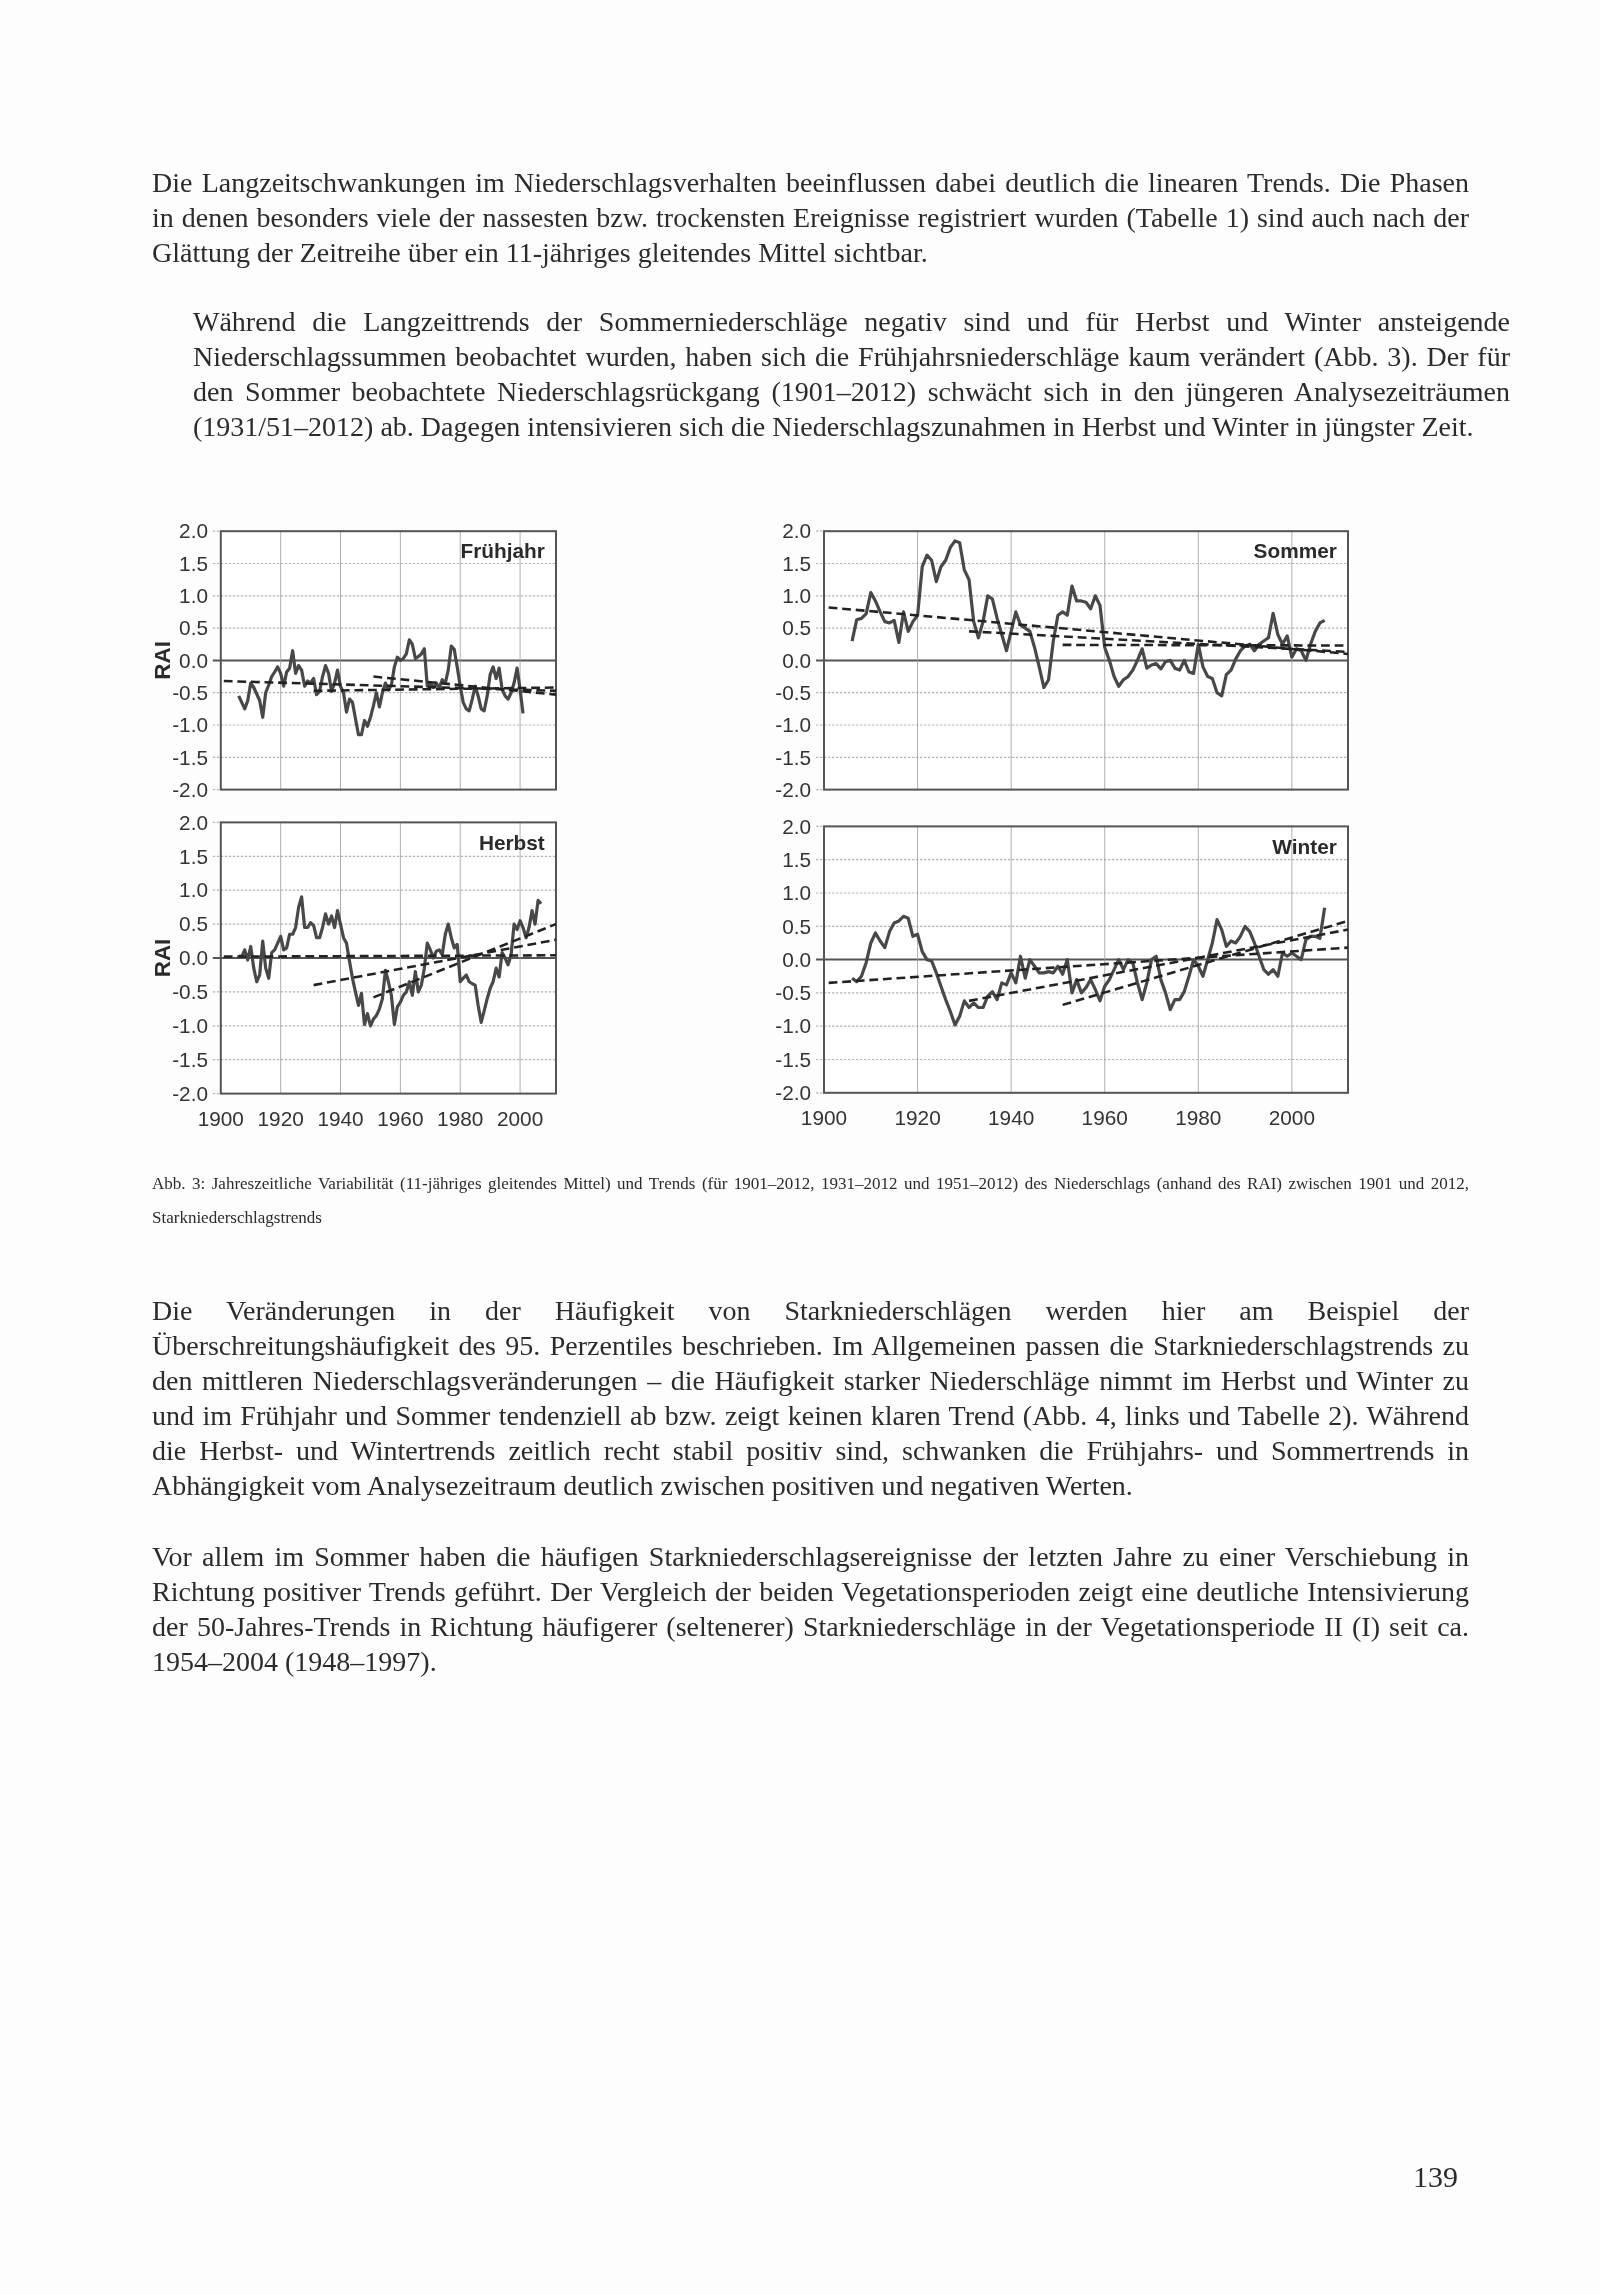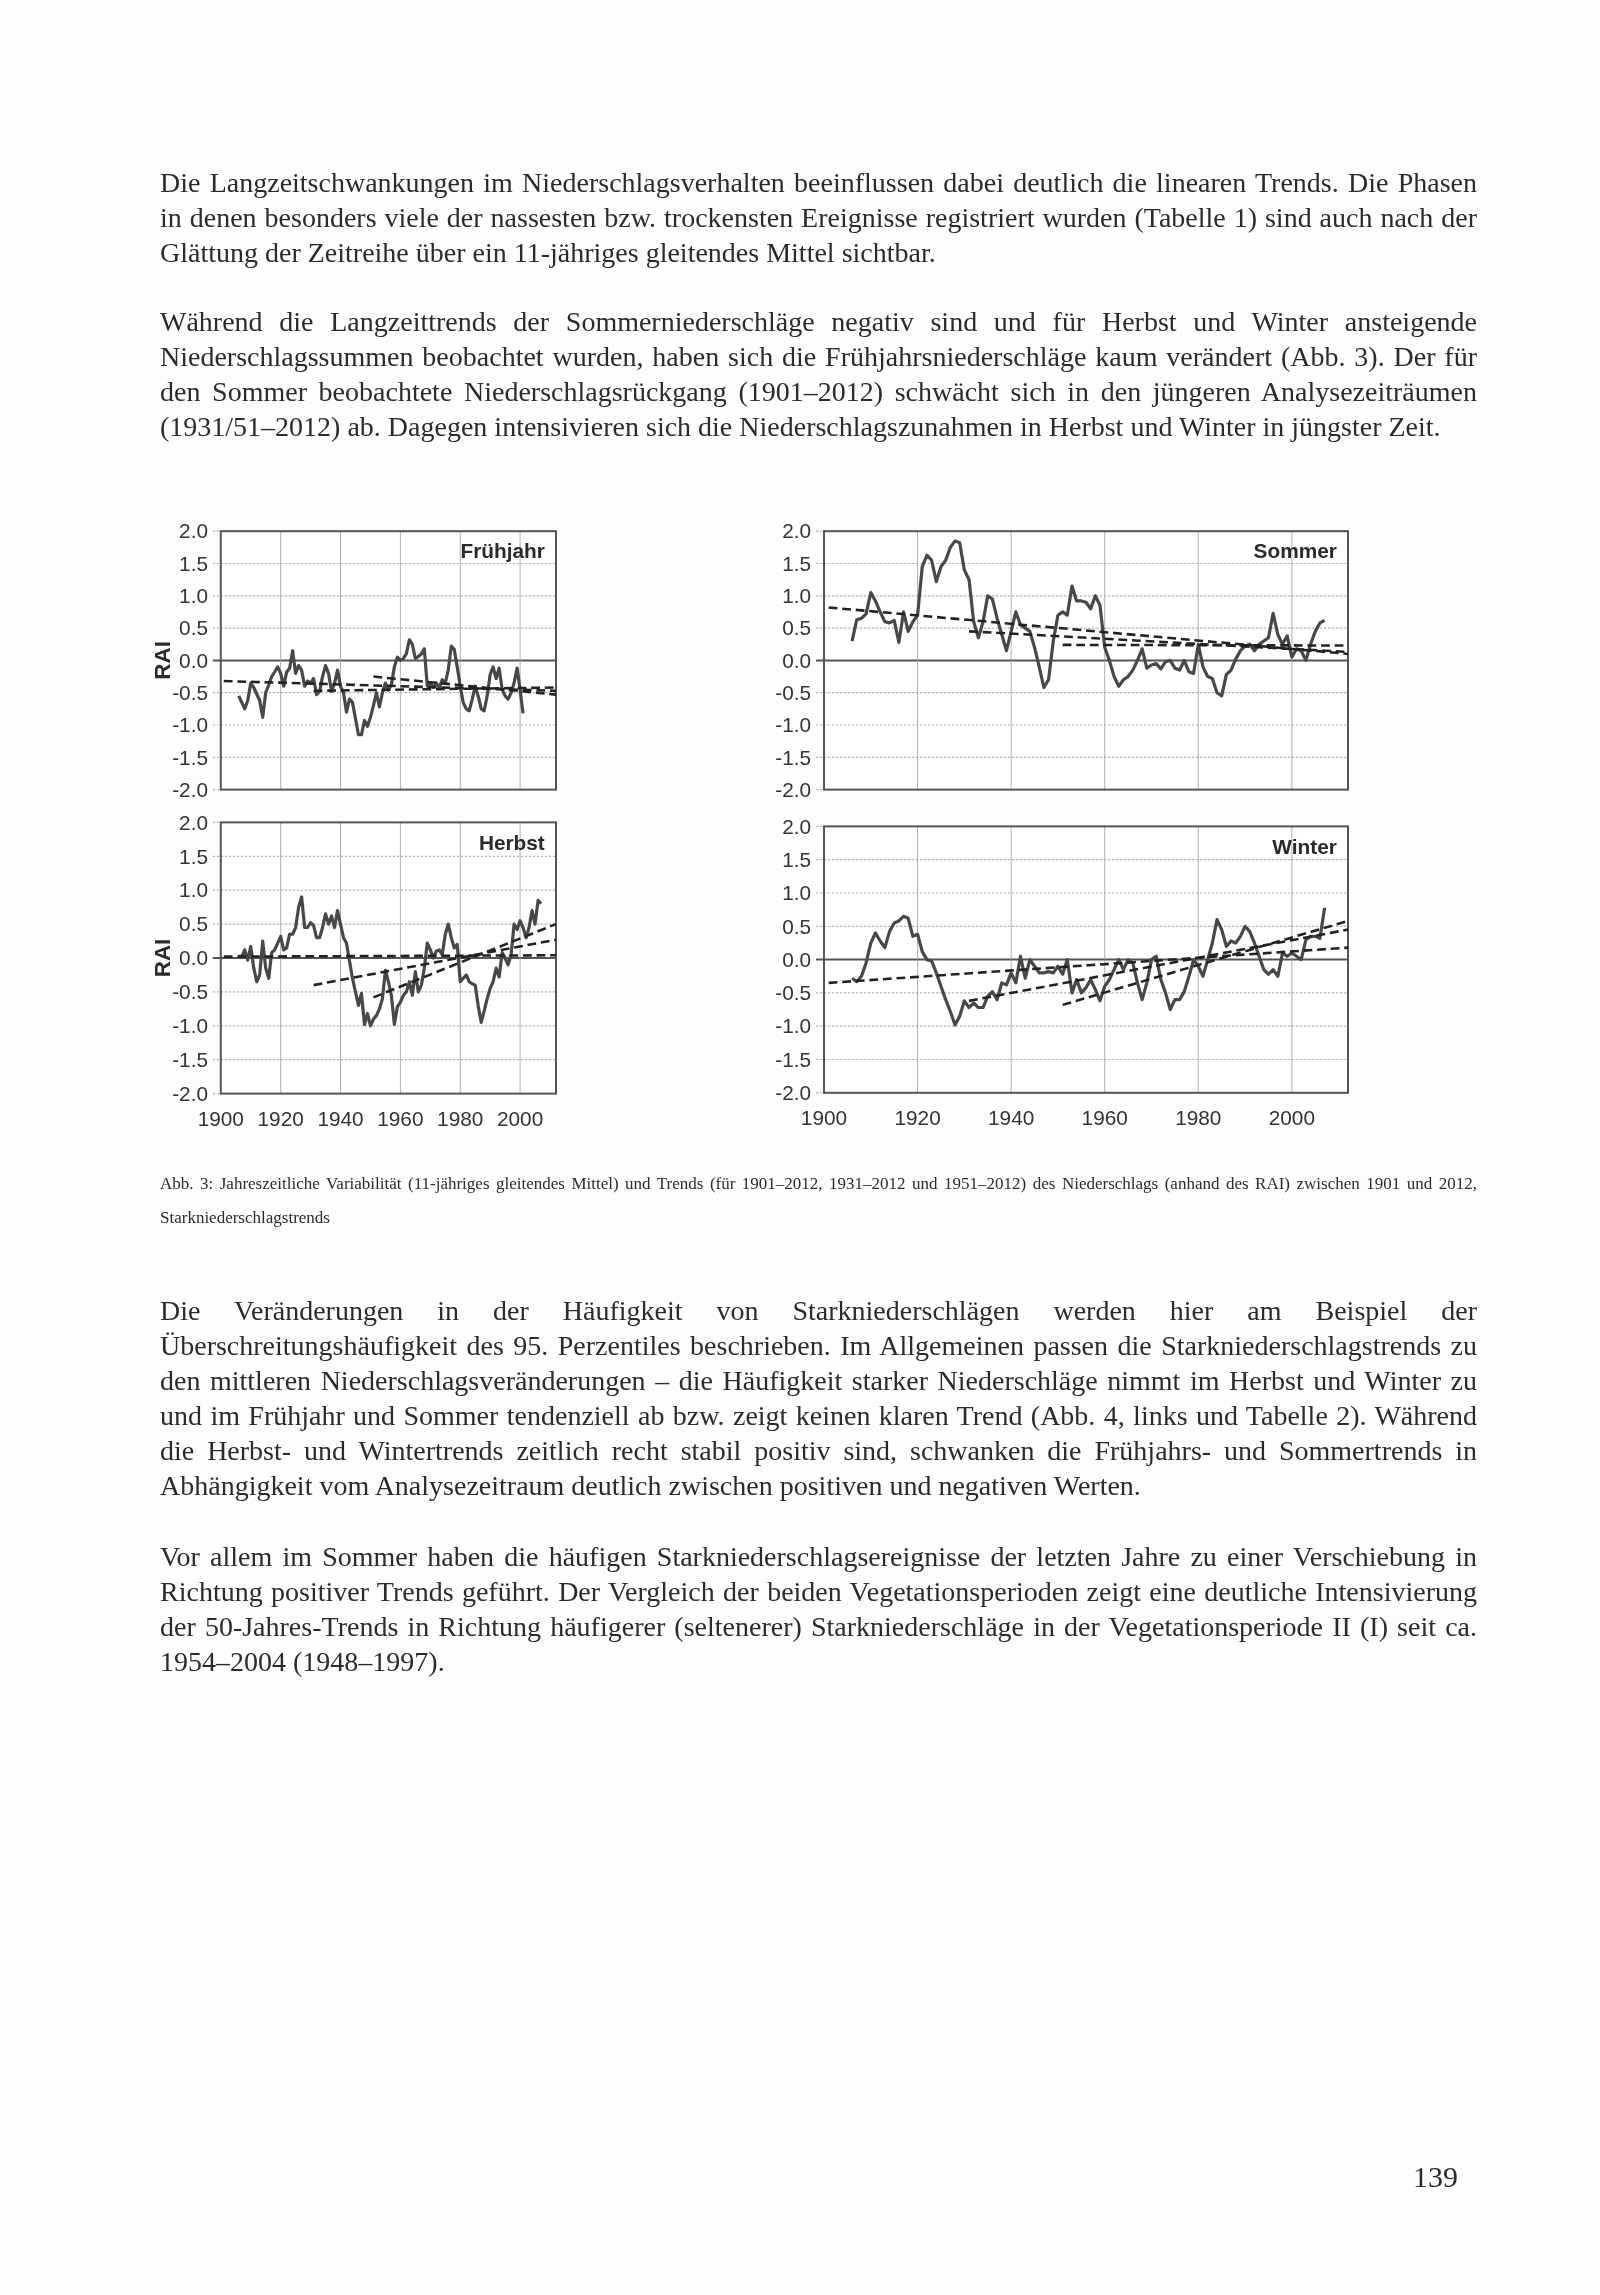--- a/index.html
+++ b/index.html
@@ -1,24 +1,24 @@
 <!DOCTYPE html>
 <html style="font-size:12.8px"><head>
 <meta charset="utf-8">
 <style>
   html, body { margin: 0; padding: 0; background: #fdfdfd; }
   body { width: 1600px; height: 2295px; position: relative; overflow: hidden; }
   .serif { font-family: "Liberation Serif", "DejaVu Serif", serif; color: #2b2b2b; }
   .para {
-    position: absolute; left: 160px; width: 1317px;
+    position: absolute; left: 152px; width: 1317px;
     font-size: 28px; line-height: 35px; text-align: justify;
     text-align-last: left; margin: 0;
   }
   #p1 { top: 165px; }
-  #p2 { top: 304px; }
+  #p2 { top: 304px; margin-left: 41px; }
   #caption { top: 1167px; font-size: 17px; line-height: 34px; }
   #p3 { top: 1293px; }
   #p4 { top: 1539px; }
   #page-number { position: absolute; left: 1413px; top: 2160px; font-size: 30px; }
   #figure { position: absolute; left: 152px; top: 512px; width: 1232px; height: 640px; }
   #figure svg { position: absolute; left: 0; top: 0; }
   .tick { font-family: "Liberation Sans", "DejaVu Sans", sans-serif; font-size: 26px; fill: #333; }
   .panel-title { font-family: "Liberation Sans", "DejaVu Sans", sans-serif; font-size: 26px; font-weight: bold; fill: #2a2a2a; }
   .ylab { font-family: "Liberation Sans", "DejaVu Sans", sans-serif; font-size: 28px; font-weight: bold; fill: #2a2a2a; }
 </style>

